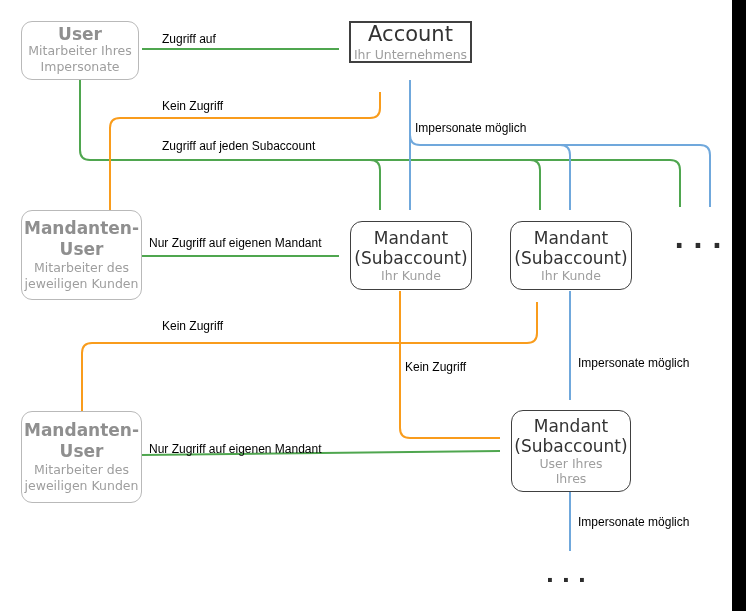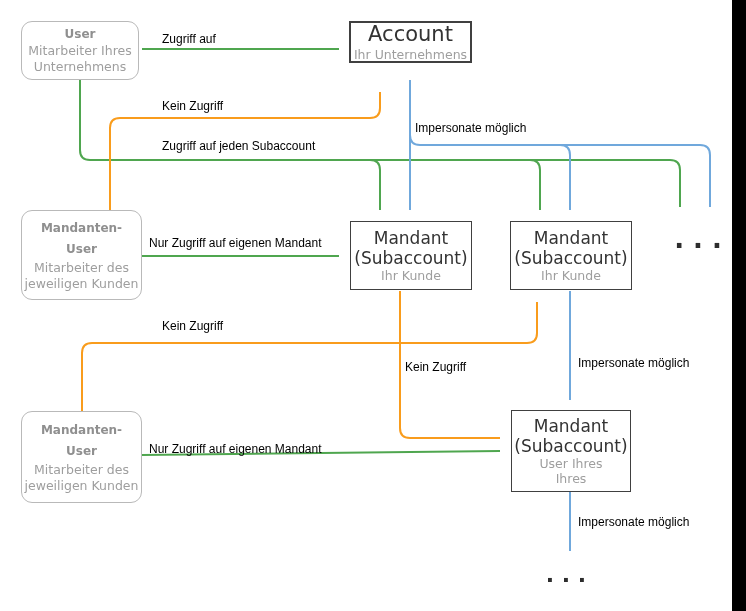--- a/index.html
+++ b/index.html
@@ -8,26 +8,26 @@
   svg.edges{position:absolute;left:0;top:0;z-index:1;}
   svg.edges path{fill:none;stroke-width:2px;}
   path.g{stroke:#4FA64F;}
   path.o{stroke:#F99C1C;}
   path.b{stroke:#70A8DC;}
 
   .box{position:absolute;z-index:2;background:#ffffff;box-sizing:border-box;
        display:flex;flex-direction:column;align-items:center;justify-content:center;
        text-align:center;}
   .box.dark{border:2px solid #404040;}
-  .box.dark.thin{border-width:1.5px;}
+  .box.dark.thin{border-width:1.5px;border-radius:12px;}
   .box.light{border:1.5px solid #B9B9B9;border-radius:11px;}
 
   .btitle.lg{font-size:21px;color:#333333;line-height:25px;}
   .btitle.md{font-size:17px;color:#333333;line-height:20px;}
-  .btitle.user{font-size:12px;font-weight:bold;color:#8F8F8F;line-height:21px;}
+  .btitle.user{font-size:17px;font-weight:bold;color:#8F8F8F;line-height:21px;}
   .bsub{font-size:12.5px;color:#9E9E9E;line-height:15px;}
   .bsub.u{line-height:16px;}
 
   .elabel{position:absolute;z-index:3;font-family:"Liberation Sans",sans-serif;
           font-size:12px;color:#000000;white-space:nowrap;}
 
   .dots{position:absolute;z-index:3;color:#2d2d2d;font-weight:bold;text-align:center;
         white-space:nowrap;}
   .dots.top{left:668px;top:226px;width:60px;font-size:26px;line-height:26px;}
   .dots.bottom{left:540px;top:564px;width:52px;font-size:22px;line-height:22px;}
@@ -73,21 +73,21 @@
     <path class="b" d="M570,291 V400" marker-end="url(#arr-b)"></path>
 
     <path class="g" d="M142,455 L500,451" marker-end="url(#arr-g)"></path>
 
     <path class="b" d="M570,492 V551" marker-end="url(#arr-b)"></path>
   </svg>
 
   <div class="box light" style="left:21px;top:21px;width:118px;height:59px;">
     <div class="btitle user" style="line-height:17px;">User</div>
     <div class="bsub u">Mitarbeiter Ihres</div>
-    <div class="bsub u">Unternehmens</div>
+    <div class="bsub u">Impersonate</div>
   </div>
 
   <div class="box dark" style="left:349px;top:21px;width:123px;height:42px;">
     <div class="btitle lg">Account</div>
     <div class="bsub">Ihr Unternehmens</div>
   </div>
 
   <div class="box dark thin" style="left:350px;top:221px;width:122px;height:69px;">
     <div class="btitle md">Mandant</div>
     <div class="btitle md">(Subaccount)</div>

